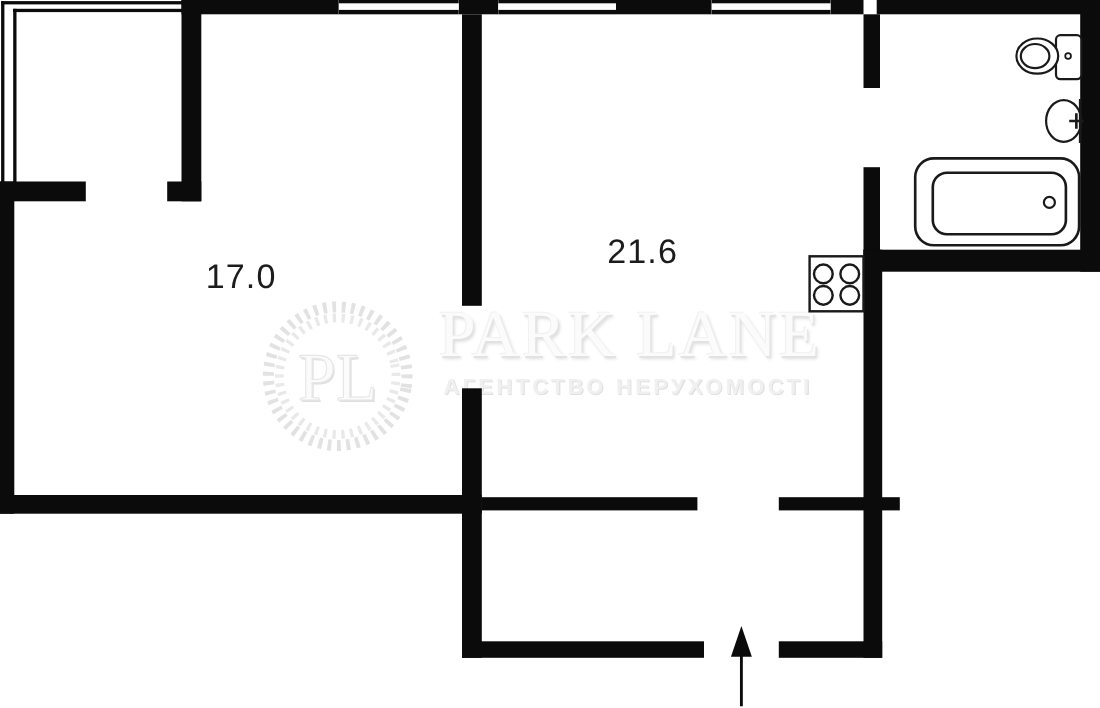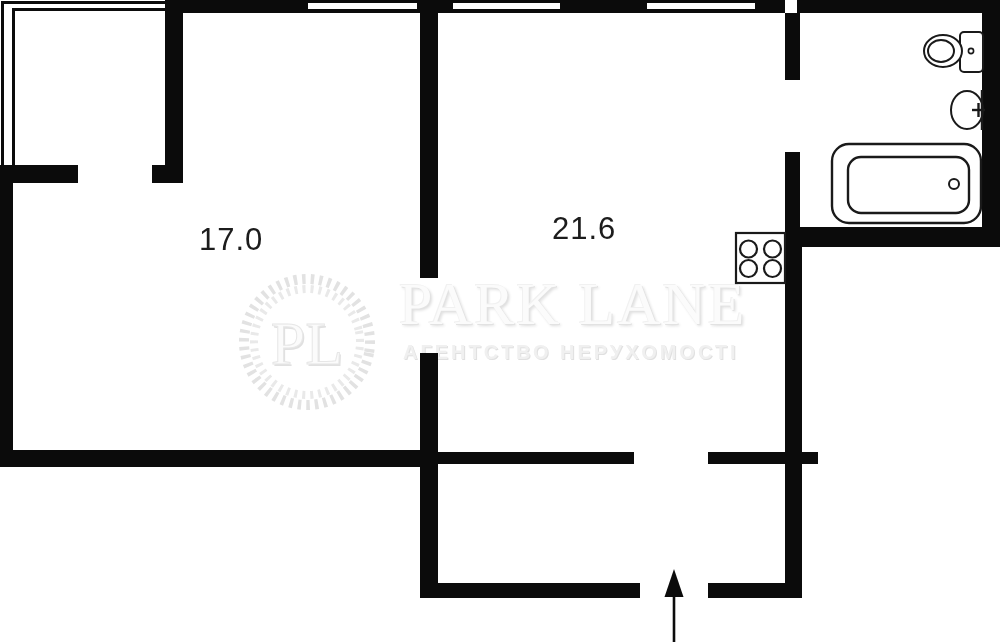--- a/index.html
+++ b/index.html
@@ -130,16 +130,16 @@
     </svg>
   </div>
 
   <div class="fixture" style="left:658px;top:566px;">
     <svg width="32" height="78" viewBox="0 0 32 78">
       <polygon points="16,3 6.5,31 25.5,31" fill="#0b0b0b"></polygon>
       <line x1="16" y1="30" x2="16" y2="76" stroke="#0b0b0b" stroke-width="2.6"></line>
     </svg>
   </div>
 
-  <div class="room-label" style="left:187px;top:222px;margin-left:12px;">17.0</div>
+  <div class="room-label" style="left:187px;top:234px;">17.0</div>
   <div class="room-label" style="left:552px;top:211px;">21.6</div>
 
 </div>
 
 </body></html>

